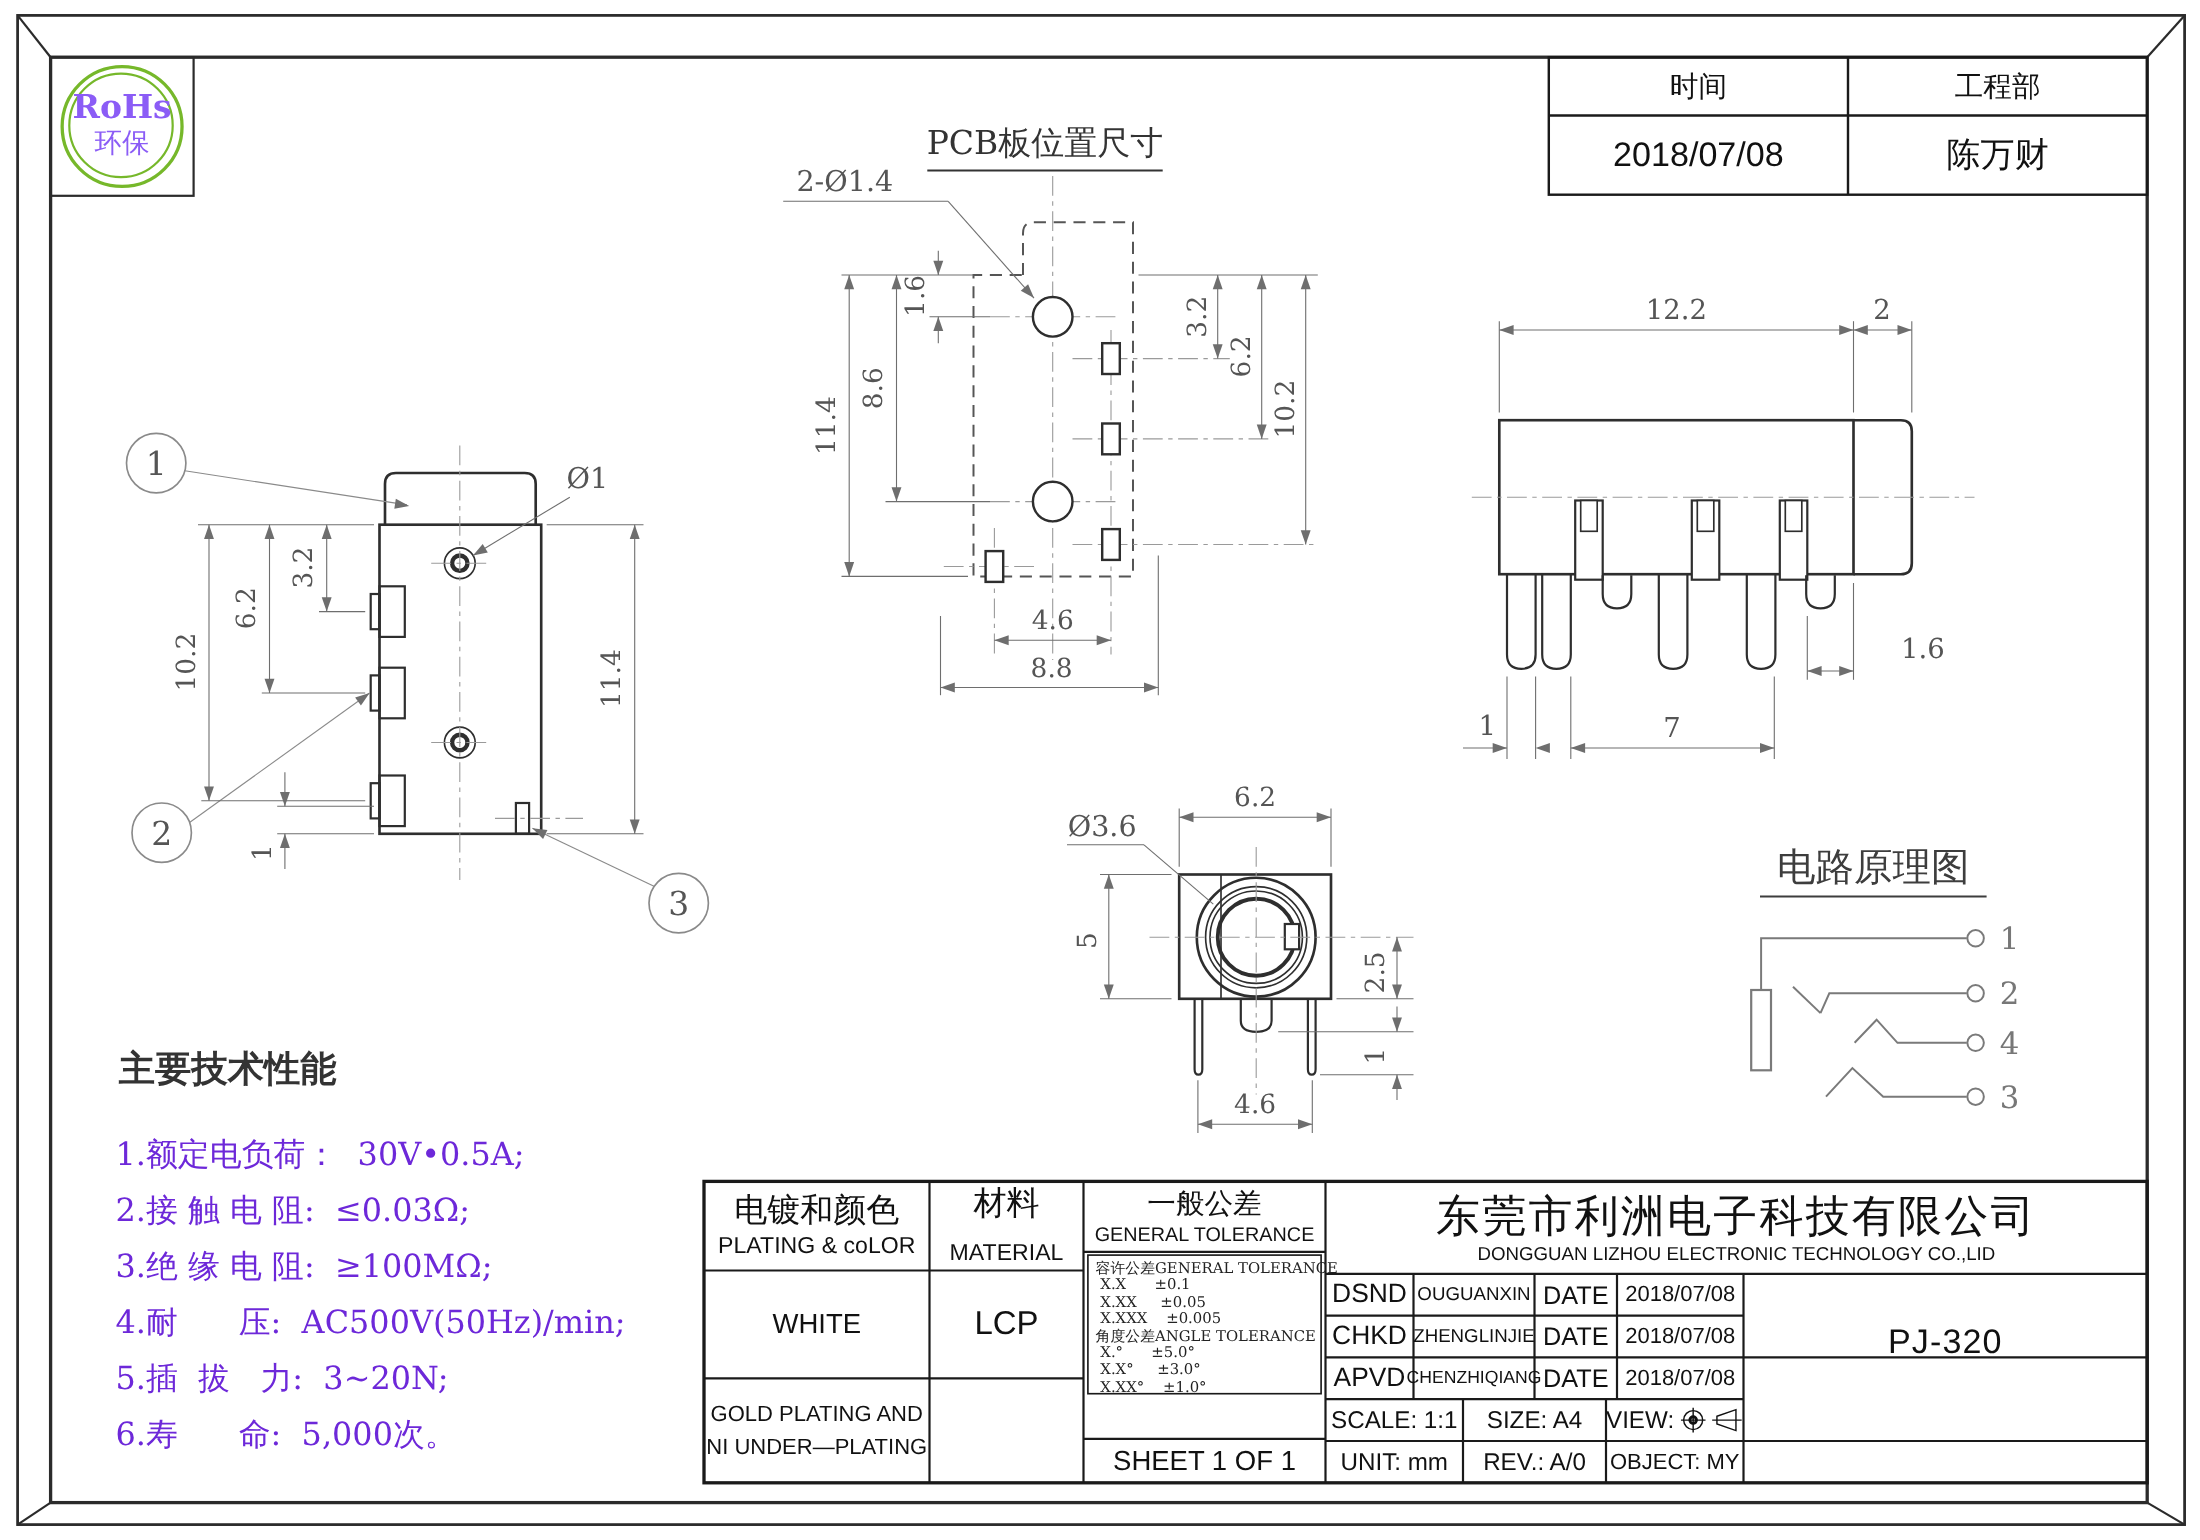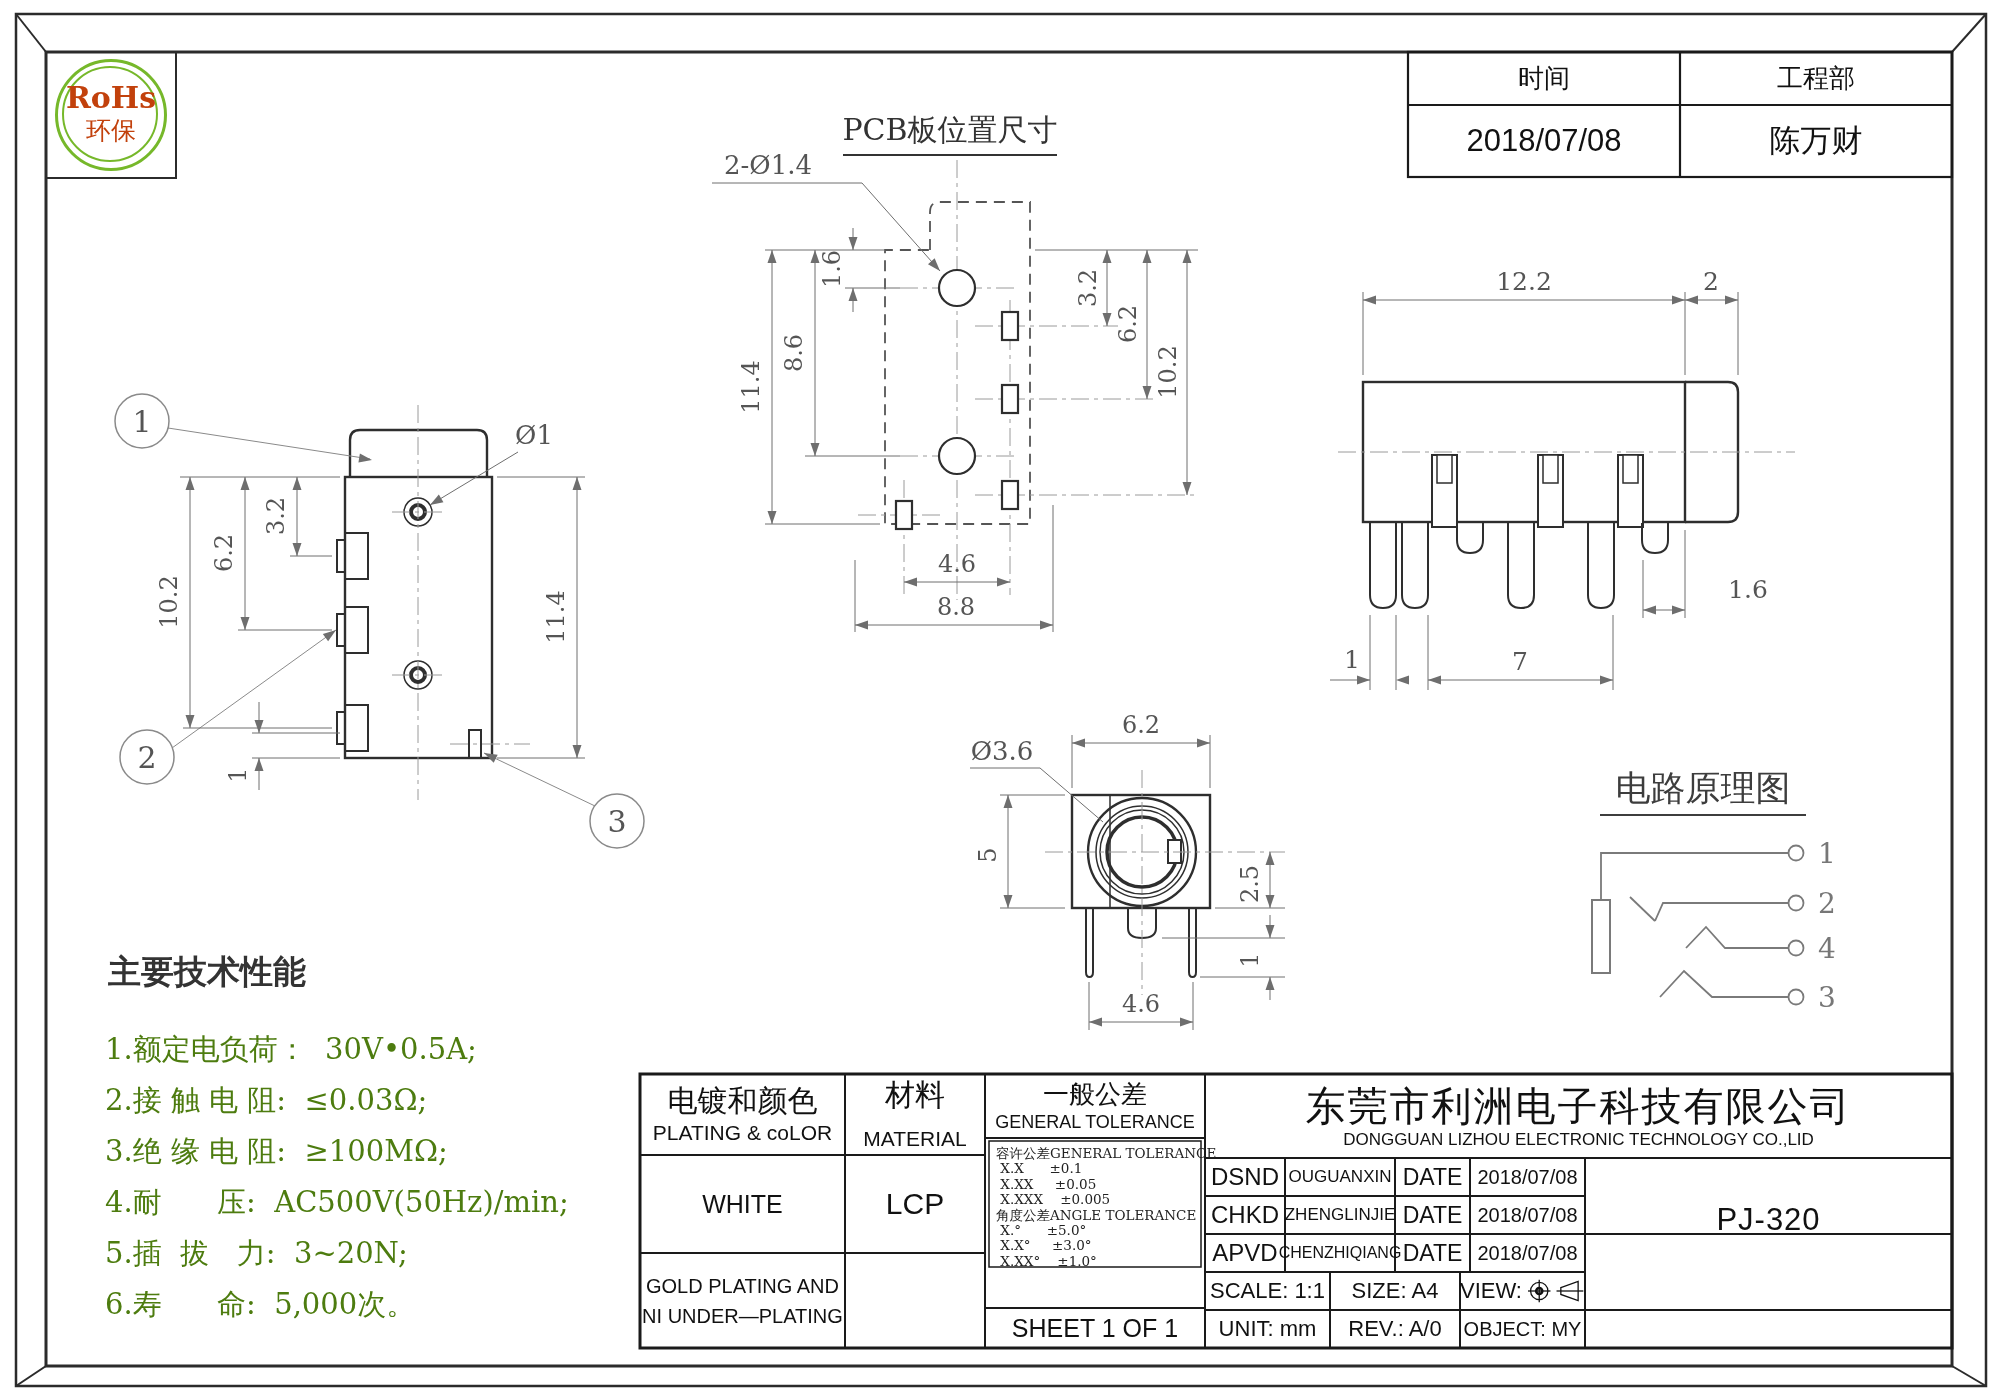--- a/index.html
+++ b/index.html
@@ -3,21 +3,21 @@
 <meta charset="utf-8">
 <style>
   html,body{margin:0;padding:0;background:#e8e8e8;}
   #page{position:relative;width:2000px;height:1400px;background:#ffffff;overflow:hidden;
         font-family:"Liberation Sans", sans-serif;color:#222;}
   #linework{position:absolute;left:0;top:0;}
   .cell{position:absolute;display:flex;align-items:center;justify-content:center;
         text-align:center;line-height:1.15;color:#111;}
   .col{flex-direction:column;}
   .pre{white-space:pre;}
-  .green{color:#c2410c;}
+  .green{color:#8b5cf6;}
   .serif{font-family:"DejaVu Serif", serif;}
   .rohs-circle{position:absolute;border:3px solid #76b82a;border-radius:50%;}
   .viewsym{margin-left:6px;}
 </style>
 </head>
 <body>
 
 <div id="page">
 
 <svg id="linework" width="2000" height="1400" viewBox="0 0 2000 1400">
@@ -377,21 +377,21 @@
   </div>
 </div>
 
 <div class="cell" style="left:1408px;top:52px;width:272px;height:53px;font-size:26px;">时间</div>
 <div class="cell" style="left:1680px;top:52px;width:272px;height:53px;font-size:26px;">工程部</div>
 <div class="cell" style="left:1408px;top:105px;width:272px;height:72px;font-size:31px;">2018/07/08</div>
 <div class="cell" style="left:1680px;top:105px;width:272px;height:72px;font-size:31px;text-align:right;">陈万财</div>
 
 <div style="position:absolute;left:108px;top:950px;font-size:33px;font-weight:600;color:#333;
             font-family:'DejaVu Serif', serif;">主要技术性能</div>
-<div class="pre serif" style="position:absolute;left:105px;top:1024px;font-size:29px;line-height:51px;color:#4d7c0f;">1.额定电负荷：  30V•0.5A;
+<div class="pre serif" style="position:absolute;left:105px;top:1024px;font-size:29px;line-height:51px;color:#6d28d9;">1.额定电负荷：  30V•0.5A;
 2.接 触 电 阻:  ≤0.03Ω;
 3.绝 缘 电 阻:  ≥100MΩ;
 4.耐      压:  AC500V(50Hz)/min;
 5.插  拔   力:  3~20N;
 6.寿      命:  5,000次。</div>
 
 <div class="cell col" style="left:640px;top:1074px;width:205px;height:81px;">
   <div style="font-size:30px;">电镀和颜色</div>
   <div style="font-size:21px;margin-top:3px;">PLATING &amp; coLOR</div>
 </div>

